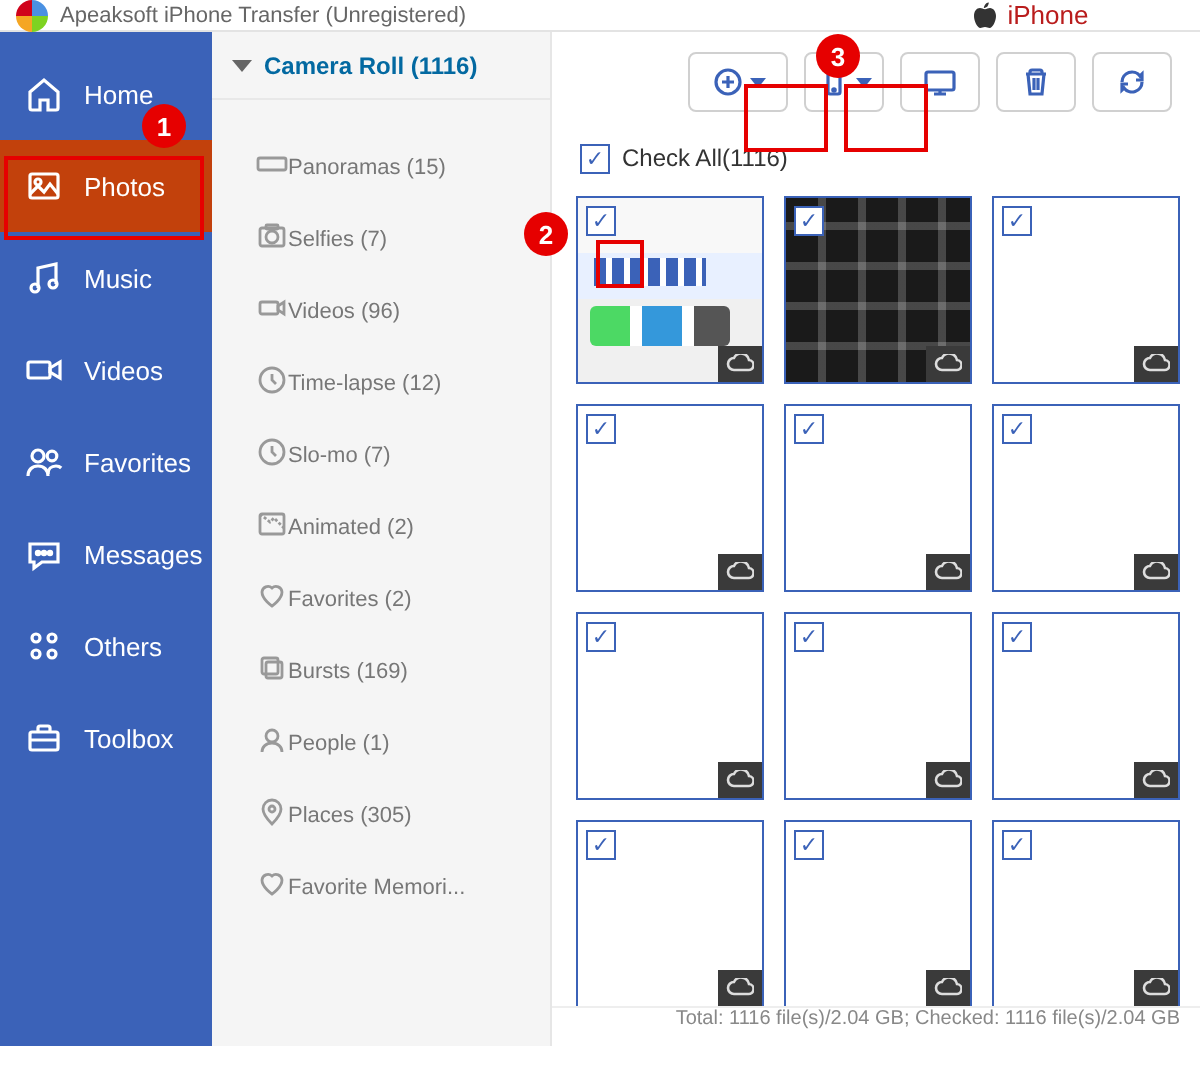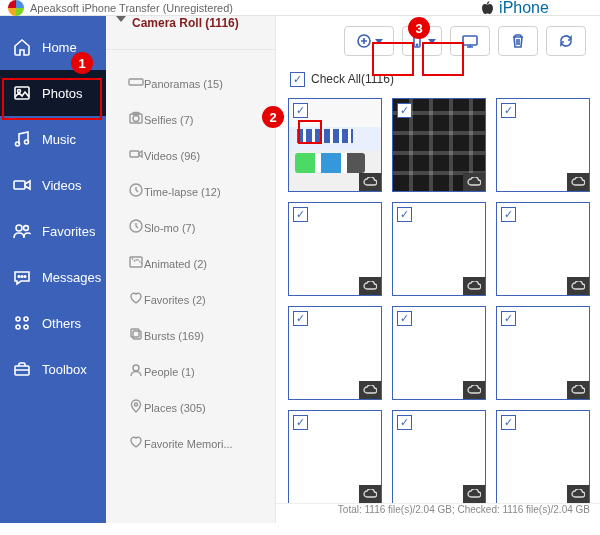--- a/index.html
+++ b/index.html
@@ -1,28 +1,28 @@
 <!DOCTYPE html>
 <html><head>
 <meta charset="utf-8">
 <style>
 *{box-sizing:border-box;margin:0;padding:0;font-family:"Segoe UI",Arial,sans-serif}
 body{width:600px;height:535px;overflow:hidden;background:#fff;position:relative}
 .topbar{height:16px;display:flex;align-items:center;border-bottom:1px solid #e3e3e3;font-size:11px;color:#666}
 .title-area{flex:1;display:flex;align-items:center;gap:6px;padding-left:8px}
 .logo{width:16px;height:16px;border-radius:50%;background:conic-gradient(#4a90e2 0 90deg,#7ed321 0 180deg,#f5a623 0 270deg,#d0021b 0)}
-.device-area{width:170px;text-align:center;color:#0369a1;font-size:16px;display:flex;align-items:center;justify-content:center;gap:6px}
+.device-area{width:170px;text-align:center;color:#b91c1c;font-size:13px;display:flex;align-items:center;justify-content:center;gap:6px}
 .main{display:flex;height:507px}
 .sidebar{width:106px;background:#3b62b8;display:flex;flex-direction:column;padding-top:8px}
 .side-item{height:46px;display:flex;align-items:center;gap:10px;padding-left:12px;color:#fff;font-size:13px;cursor:pointer;position:relative}
-.side-item.active{background:#0f172a}
+.side-item.active{background:#c2410c}
 .side-item .ico{width:20px;height:20px;display:flex;align-items:center;justify-content:center}
 .side-item .ico svg{stroke:#fff;fill:none;stroke-width:1.6}
 .subpanel{width:170px;background:#f5f5f5;border-right:1px solid #e6e6e6;overflow:hidden}
-.sub-header{height:34px;display:flex;align-items:flex-start;gap:6px;padding-left:10px;font-size:12px;color:#7f1d1d;font-weight:600;border-bottom:1px solid #e8e8e8}
+.sub-header{height:34px;display:flex;align-items:center;gap:6px;padding-left:10px;font-size:12px;color:#0369a1;font-weight:600;border-bottom:1px solid #e8e8e8}
 .sub-header .chev{width:0;height:0;border-left:5px solid transparent;border-right:5px solid transparent;border-top:6px solid #666}
 .sub-list{padding:4px 0}
 .sub-item{height:36px;display:flex;align-items:flex-end;padding-left:22px;font-size:11px;color:#777;cursor:pointer}
 .sub-item .sico{width:16px;height:16px;display:flex;align-items:center;justify-content:center}
 .sub-item .sico svg{stroke:#999;fill:none;stroke-width:1.4}
 .content{flex:1;display:flex;flex-direction:column;position:relative}
 .toolbar{height:50px;display:flex;align-items:center;justify-content:flex-end;gap:8px;padding-right:14px}
 .tbtn{width:40px;height:30px;border:1px solid #d0d0d0;border-radius:4px;display:flex;align-items:center;justify-content:center;cursor:pointer;background:#fff}
 .tbtn.add{width:50px;justify-content:center;gap:3px}
 .tbtn svg{stroke:#3b62b8;fill:none;stroke-width:1.6}

